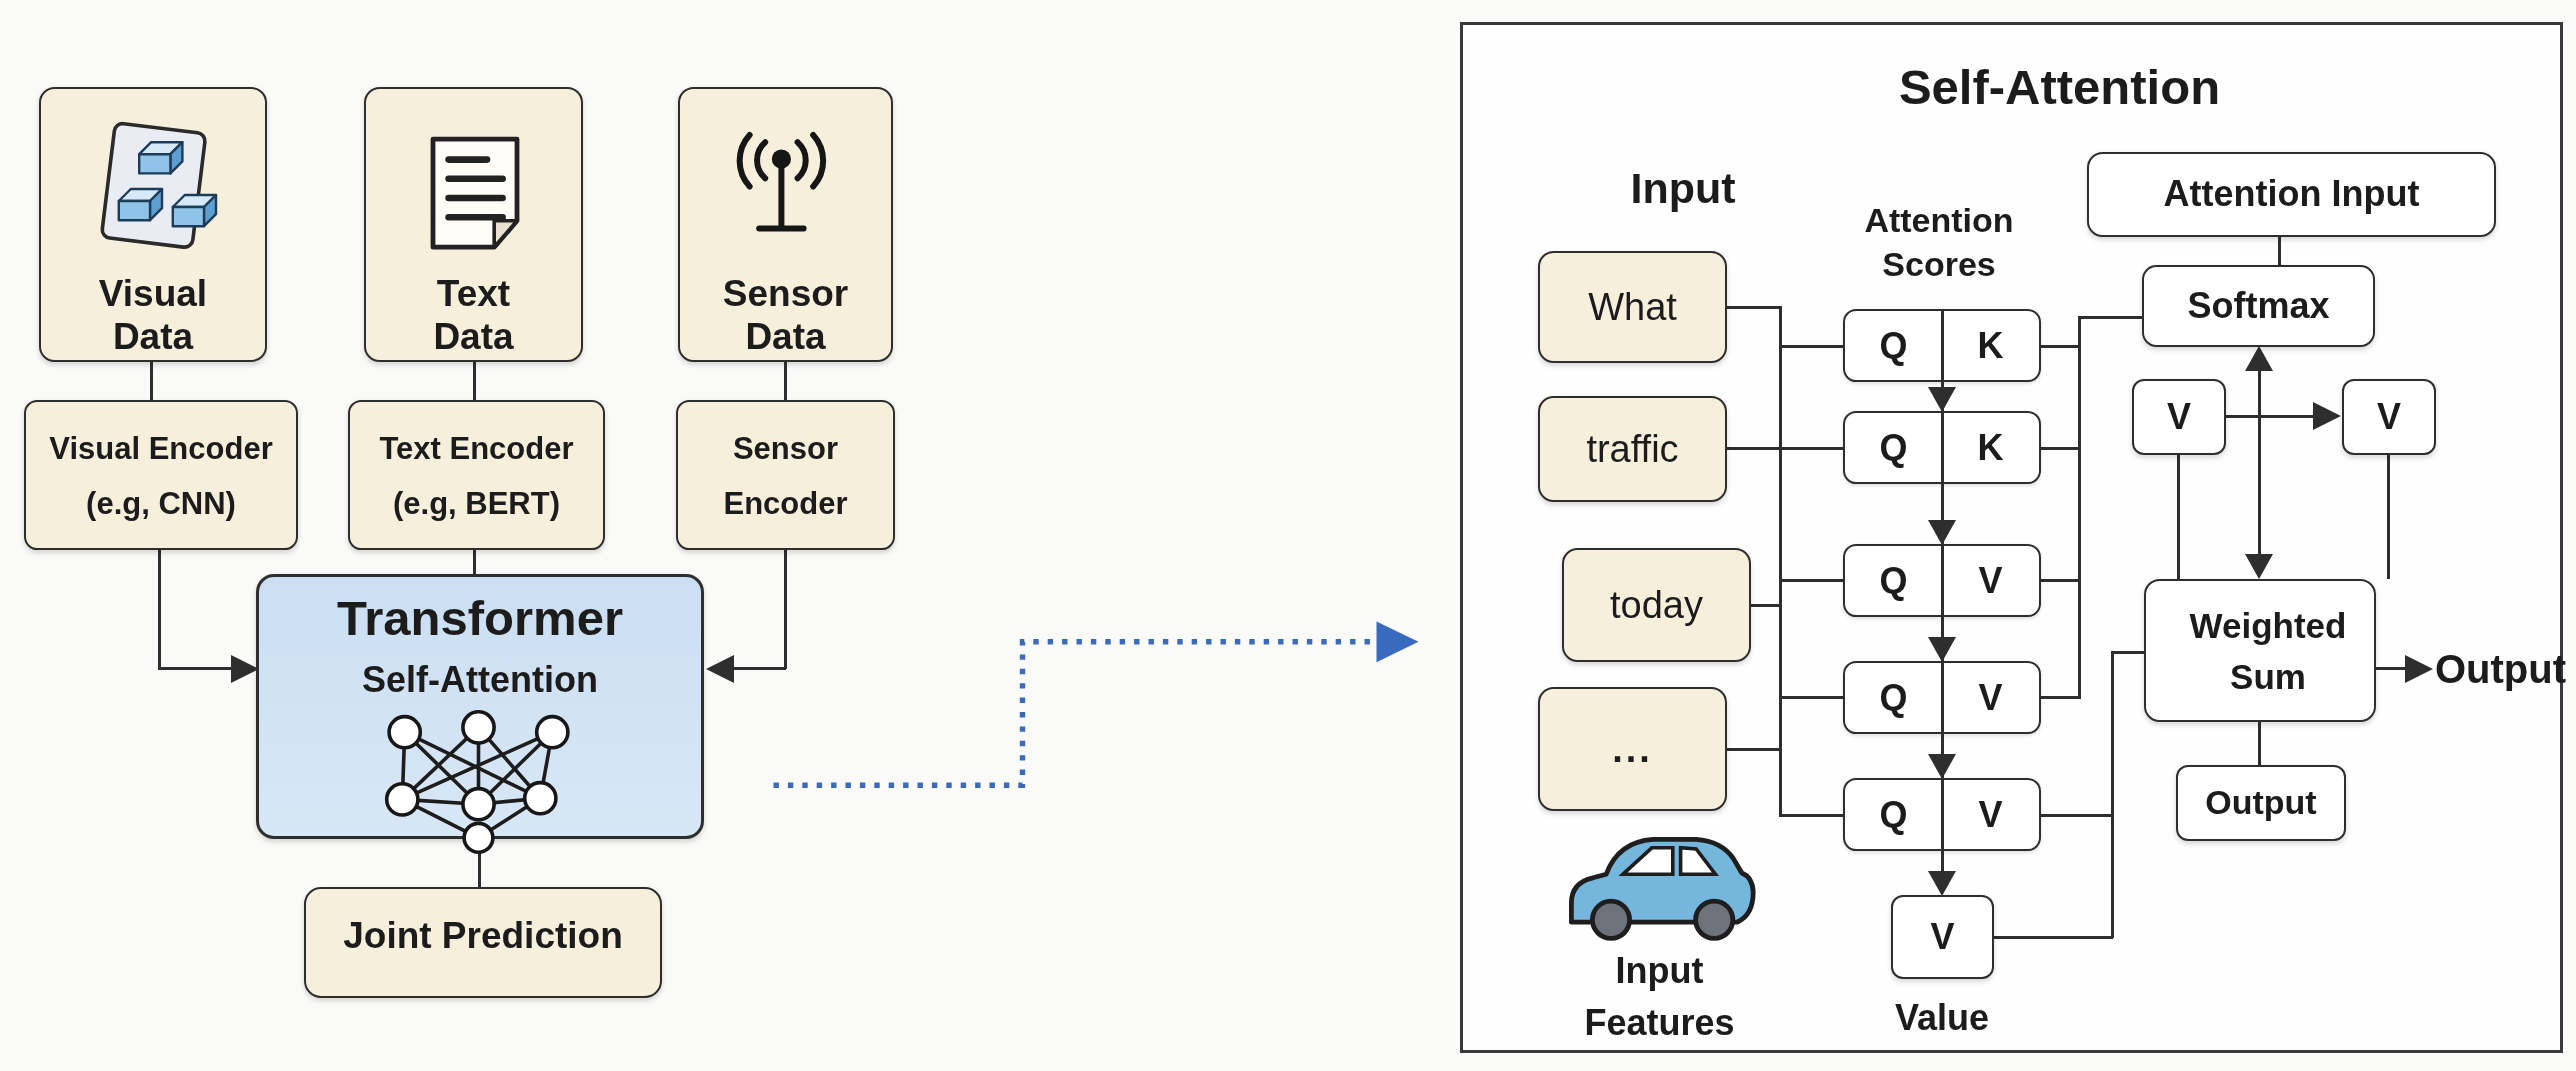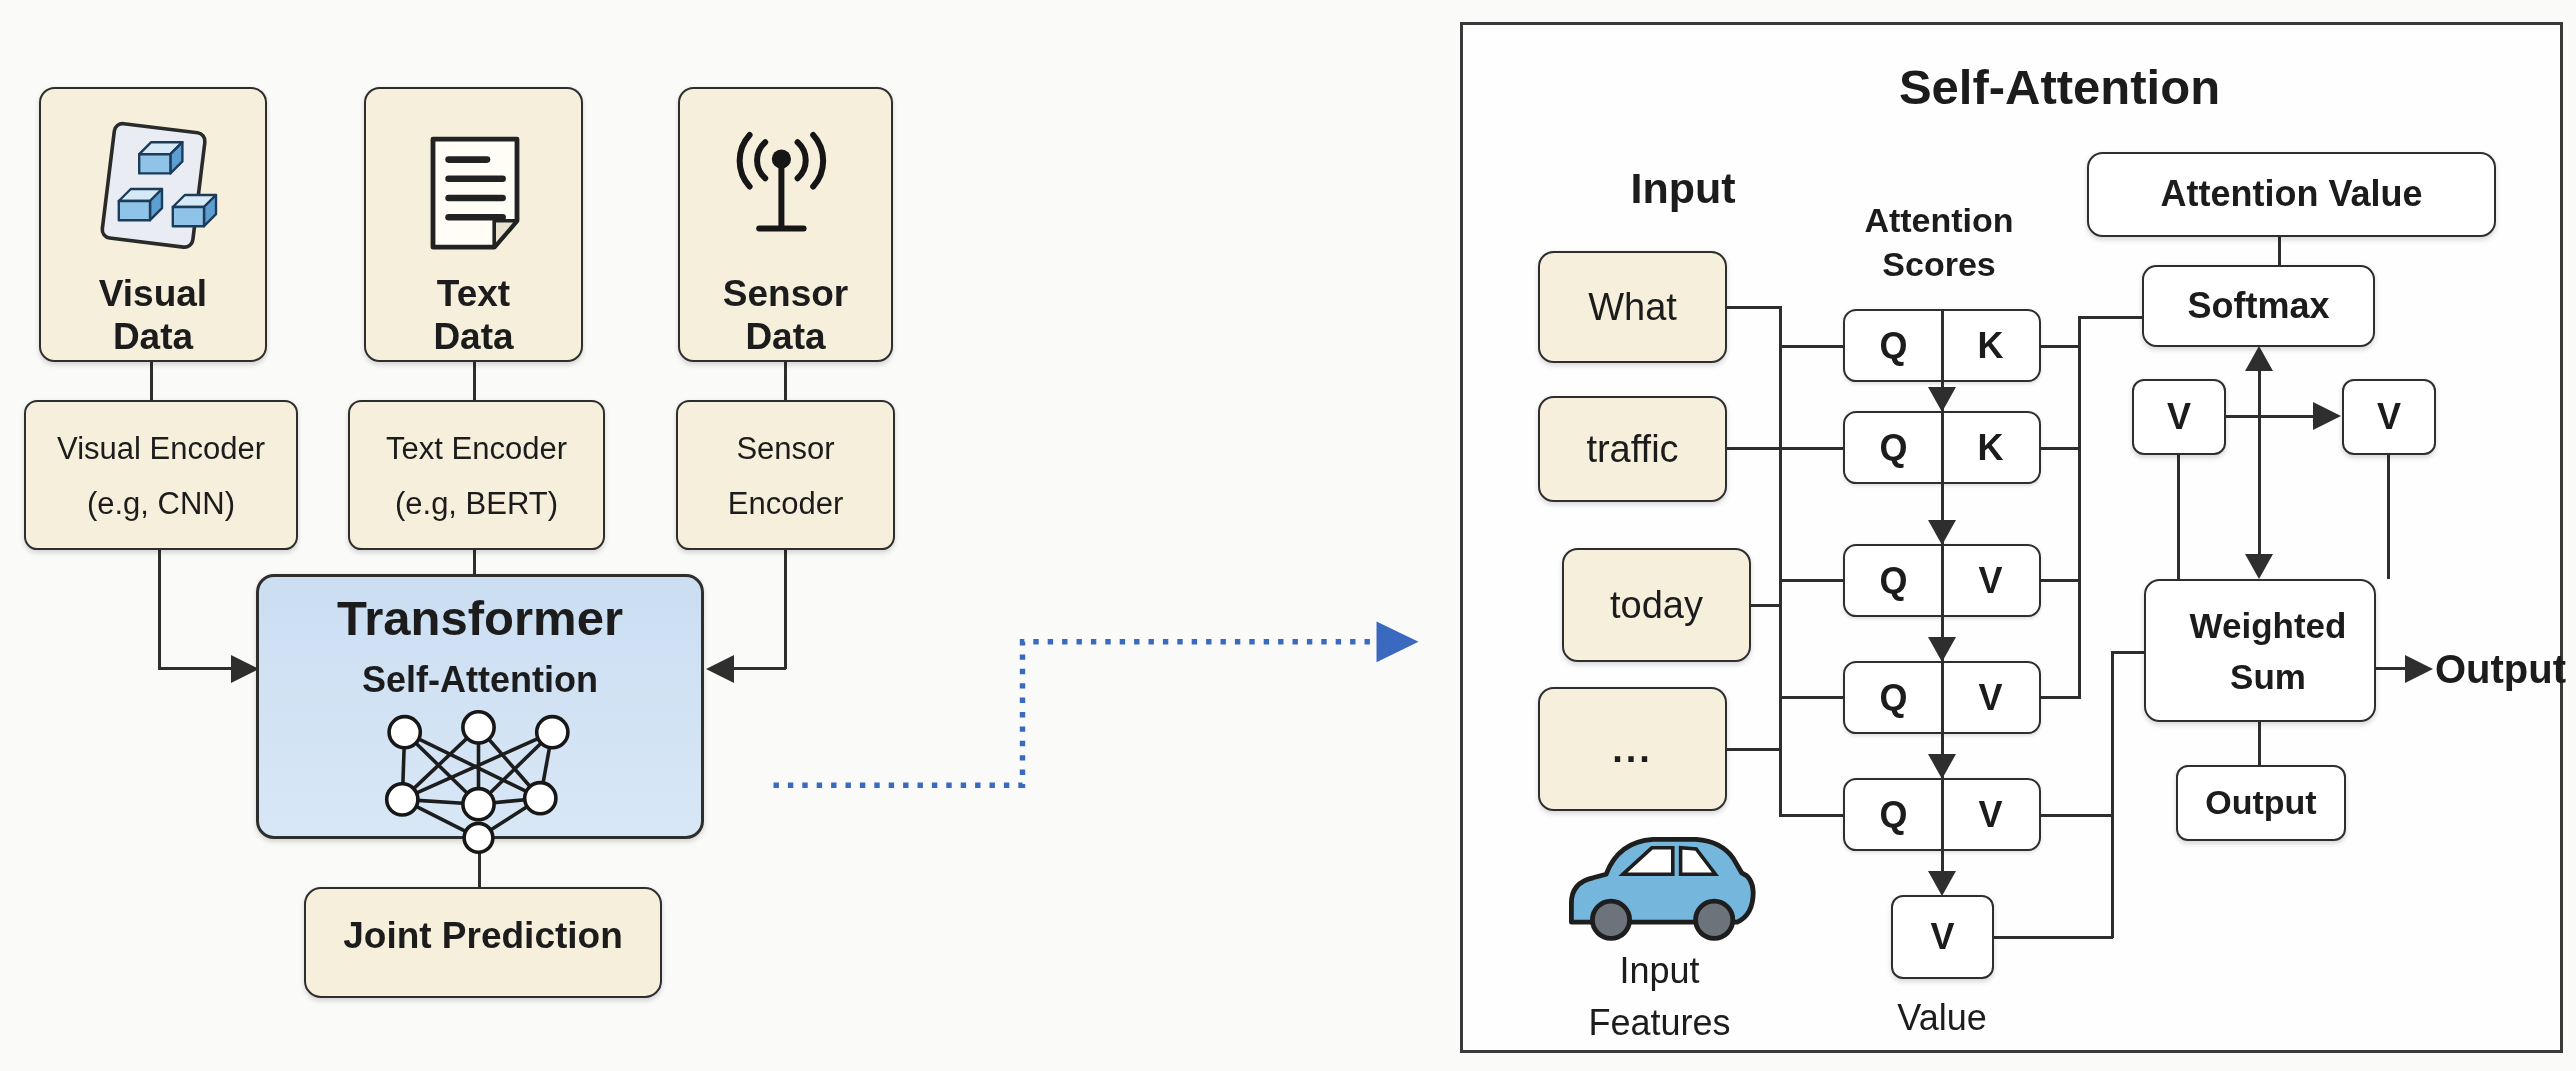--- a/index.html
+++ b/index.html
@@ -4,21 +4,21 @@
 <style>
   html,body{margin:0;padding:0;background:#fafaf8;width:2576px;height:1072px;overflow:hidden;
     font-family:"Liberation Sans", sans-serif;color:#1c1c1c;}
   #stage{position:absolute;left:0;top:0;width:2576px;height:1072px;}
   .box{position:absolute;box-sizing:border-box;background:#f6efdc;border:2.4px solid #2e2e2e;
     border-radius:15.6px;box-shadow:0 2.4px 4.8px rgba(0,0,0,.15);}
   .white{background:#ffffff;}
   .blue{background:linear-gradient(180deg,#cbdef2 0%,#d8e7f6 100%);border-width:3px;}
   .panel{position:absolute;box-sizing:border-box;background:#fefefe;border:3px solid #3a3a3a;}
   .lbl{position:absolute;text-align:center;color:#1c1c1c;}
-  .w5{font-weight:400}.w6{font-weight:600}.w7{font-weight:700}
+  .w5{font-weight:700}.w6{font-weight:600}.w7{font-weight:700}
   .hline,.vline{position:absolute;background:#2e2e2e;}
   .hline{height:3px}.vline{width:3px}
   .ar{position:absolute;width:0;height:0;}
   .ar-r{border-top:14.4px solid transparent;border-bottom:14.4px solid transparent;border-left:28px solid #2e2e2e;}
   .ar-l{border-top:14.4px solid transparent;border-bottom:14.4px solid transparent;border-right:28px solid #2e2e2e;}
   .ar-d{border-left:14px solid transparent;border-right:14px solid transparent;border-top:25px solid #2e2e2e;}
   .ar-u{border-left:14px solid transparent;border-right:14px solid transparent;border-bottom:25px solid #2e2e2e;}
   .tok{display:flex;align-items:center;justify-content:center;font-size:38px;font-weight:500;}
   .qkrow{position:absolute;box-sizing:border-box;left:1843px;width:198px;height:73px;background:#fff;
     border:2.4px solid #2e2e2e;border-radius:13.2px;display:flex;box-shadow:0 1.8px 3.6px rgba(0,0,0,.12);}
@@ -257,21 +257,21 @@
   <div class="ar ar-d" style="left:1928px;top:637px"></div>
   <div class="ar ar-d" style="left:1928px;top:754px"></div>
   <div class="ar ar-d" style="left:1928px;top:871px"></div>
 
   <div class="box white chip" style="left:1891px;top:895px;width:103px;height:84px;border-radius:12px">
       <span>V</span>
     </div>
   <div class="lbl w5" style="left:1840px;top:997px;width:204px;font-size:36px">Value</div>
 
   <div class="box white" style="left:2087px;top:152px;width:409px;height:85px;border-radius:15.6px"></div>
-  <div class="lbl w6" style="left:2087px;top:173px;width:409px;font-size:36px">Attention Value</div>
+  <div class="lbl w6" style="left:2087px;top:173px;width:409px;font-size:36px">Attention Input</div>
 
   <div class="box white" style="left:2142px;top:265px;width:233px;height:82px;border-radius:14.4px"></div>
   <div class="lbl w6" style="left:2142px;top:285px;width:233px;font-size:36px">Softmax</div>
 
   <div class="box white chip" style="left:2132px;top:379px;width:94px;height:76px">
       <span>V</span>
     </div>
   <div class="box white chip" style="left:2342px;top:379px;width:94px;height:76px">
       <span>V</span>
     </div>

